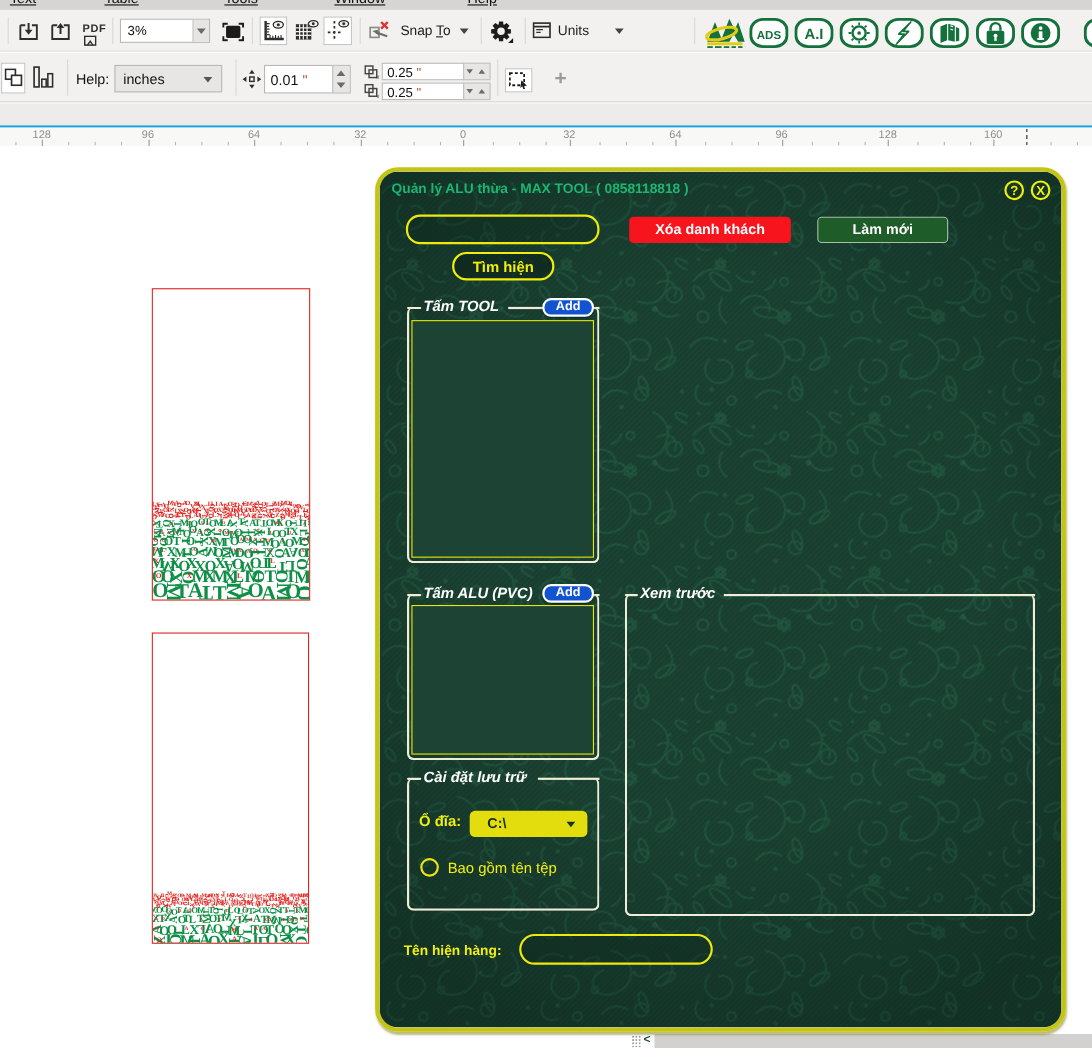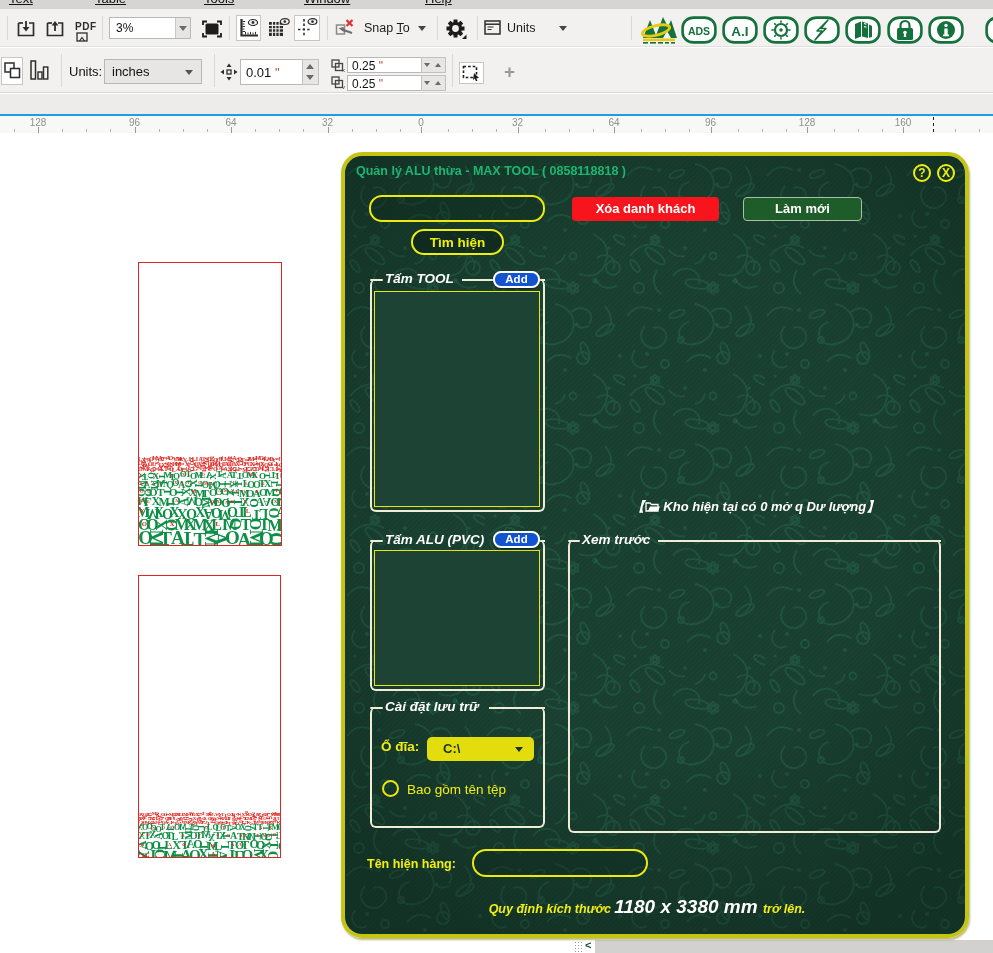--- a/index.html
+++ b/index.html
@@ -183,21 +183,21 @@
 <svg class="ico" style="left:4px;top:14px" width="17" height="17" viewBox="0 0 17 17">
  <rect x="1" y="1" width="9" height="9" fill="#fff" stroke="#2d2d2d" stroke-width="1.5"></rect>
  <rect x="6.5" y="6.5" width="9" height="9" fill="#fff" stroke="#2d2d2d" stroke-width="1.5"></rect>
 </svg>
 <svg class="ico" style="left:30px;top:12px" width="19" height="20" viewBox="0 0 19 20">
  <rect x="1" y="1" width="4.5" height="18" fill="none" stroke="#2d2d2d" stroke-width="1.5"></rect>
  <rect x="8" y="12" width="4" height="7" fill="none" stroke="#2d2d2d" stroke-width="1.4"></rect>
  <rect x="13.5" y="7" width="4.3" height="12" fill="none" stroke="#2d2d2d" stroke-width="1.4"></rect>
 </svg>
 <div class="sep" style="left:61px;top:6px;height:33px"></div>
-<div class="a" style="left:69px;top:16px;font-size:13px;color:#111">Units:</div>
+<div class="a" style="left:69px;top:16px;font-size:13px;color:#111">Help:</div>
 <div class="combo" style="left:104px;top:11px;width:98px;height:25px;background:#e7e6e4">
  <div class="a" style="left:7px;top:4px;font-size:13px;color:#111">inches</div>
  <div class="tri" style="left:80px;top:10px;border-top-color:#555"></div>
 </div>
 <div class="sep" style="left:214px;top:6px;height:33px"></div>
 <svg class="ico" style="left:220px;top:15px" width="18" height="18" viewBox="0 0 18 18">
  <rect x="7" y="7" width="4" height="4" fill="none" stroke="#2d2d2d" stroke-width="1.3"></rect>
  <path d="M9 0.5 L11.5 4 H6.5 Z M9 17.5 L6.5 14 H11.5 Z M0.5 9 L4 6.5 V11.5 Z M17.5 9 L14 11.5 V6.5 Z" fill="#2d2d2d"></path>
 </svg>
 <div class="a" style="left:240px;top:11px;width:63px;height:26px;background:#fff;border:1px solid #b9b8b6">
@@ -1019,24 +1019,20 @@
 <rect width="620" height="778" fill="url(#hatch)"></rect>
 </svg>
 <div class="a" style="left:0;top:0;width:620px;height:778px;background:radial-gradient(ellipse 70% 60% at 50% 45%,rgba(0,0,0,0) 55%,rgba(2,14,10,0.28) 100%)"></div>
 <div class="a" style="left:11px;top:8px;font-size:12.5px;font-weight:bold;color:#1cb672">Quản lý ALU thừa - MAX TOOL ( 0858118818 )</div>
 <div class="a" style="left:568px;top:8px;width:18px;height:18px;border:2px solid #f0ee0e;border-radius:50%;color:#f0ee0e;font-size:12px;font-weight:bold;text-align:center;line-height:14px">?</div>
 <div class="a" style="left:592px;top:8px;width:18px;height:18px;border:2px solid #f0ee0e;border-radius:50%;color:#f0ee0e;font-size:12px;font-weight:bold;text-align:center;line-height:14px">X</div>
 <div class="ybox" style="left:24px;top:39px;width:176px;height:27px;border-radius:13px"></div>
 <div class="a" style="left:227px;top:41px;width:147px;height:24px;background:#f7141c;border-radius:4px;color:#fff;font-weight:bold;font-size:13px;text-align:center;line-height:24px">Xóa danh khách</div>
 <div class="a" style="left:398px;top:41px;width:119px;height:24px;background:#1e5c29;border:1px solid #a8bfa8;border-radius:4px;color:#fff;font-weight:bold;font-size:13px;text-align:center;line-height:22px">Làm mới</div>
 <div class="a" style="left:66px;top:73px;width:93px;height:26px;border:2px solid #f0ee0e;border-radius:14px;background:rgba(10,28,20,.5);color:#f0ee0e;font-weight:bold;font-size:13.5px;text-align:center;line-height:23px">Tìm hiện</div>
-<div class="a" style="left:226px;top:342px;width:369px;height:16px;text-align:center;color:#fff;font-weight:bold;font-style:italic;font-size:13px">【<svg width="15" height="11" viewBox="0 0 15 11" style="vertical-align:-1px">
-        <path d="M1 10 V2 h4 l1.5 1.5 H13 V10 Z" fill="none" stroke="#fff" stroke-width="1.3"></path>
-        <path d="M3 10 L5 5.5 H15 L13 10 Z" fill="#fff"></path>
-      </svg> Kho hiện tại có 0 mở q Dư lượng】</div>
 <div class="a" style="left:25px;top:123px;width:175px;height:233px;border:2px solid #efecd8;border-top:none;border-radius:6px"></div>
 <div class="a" style="left:25px;top:123px;width:13px;height:2px;background:#efecd8;border-radius:2px"></div>
 <div class="a" style="left:117px;top:123px;width:83px;height:2px;background:#efecd8"></div>
 <div class="a" style="left:40px;top:115px;font-size:13.5px;font-weight:bold;font-style:italic;color:#fff;white-space:nowrap">Tấm TOOL</div>
 <div class="lst" style="left:29px;top:135px;width:166px;height:216px"></div>
 <div class="a" style="left:148px;top:115px;width:47px;height:17px;background:#1253d0;border:2px solid #fff;border-radius:8px;color:#fff;font-weight:bold;font-size:11.5px;text-align:center;line-height:13px;box-shadow:0 1px 2px rgba(0,0,0,.4)">Add</div>
 <div class="a" style="left:25px;top:384px;width:175px;height:151px;border:2px solid #efecd8;border-top:none;border-radius:6px"></div>
 <div class="a" style="left:25px;top:384px;width:13px;height:2px;background:#efecd8;border-radius:2px"></div>
 <div class="a" style="left:157px;top:384px;width:43px;height:2px;background:#efecd8"></div>
 <div class="a" style="left:40px;top:376px;font-size:13.5px;font-weight:bold;font-style:italic;color:#fff;white-space:nowrap">Tấm ALU (PVC)</div>
@@ -1052,14 +1048,13 @@
       <div class="tri" style="left:88px;top:10px;border-top-color:#173227"></div>
     </div>
 <div class="a" style="left:37px;top:624px;width:17px;height:17px;border:2.5px solid #e8e60e;border-radius:50%"></div>
 <div class="a" style="left:62px;top:626px;font-size:13.5px;color:#f0ee14">Bao gồm tên tệp</div>
 <div class="a" style="left:223px;top:384px;width:373px;height:293px;border:2px solid #efecd8;border-top:none;border-radius:6px"></div>
 <div class="a" style="left:223px;top:384px;width:12px;height:2px;background:#efecd8;border-radius:2px"></div>
 <div class="a" style="left:313px;top:384px;width:283px;height:2px;background:#efecd8"></div>
 <div class="a" style="left:237px;top:376px;font-size:13.5px;font-weight:bold;font-style:italic;color:#fff;white-space:nowrap">Xem trước</div>
 <div class="a" style="left:22px;top:701px;font-size:12.5px;font-weight:bold;color:#f0ee14">Tên hiện hàng:</div>
 <div class="ybox" style="left:127px;top:693px;width:176px;height:28px;border-radius:14px"></div>
-<div class="a" style="left:-8px;top:740px;width:620px;text-align:center;font-style:italic;font-weight:bold"><span style="font-size:12.5px;color:#f0ee14">Quy định kích thước </span><span style="font-size:19px;color:#fff">1180 x 3380 mm </span><span style="font-size:12.5px;color:#f0ee14"> trở lên.</span></div>
 </div>
 
 </body></html>

